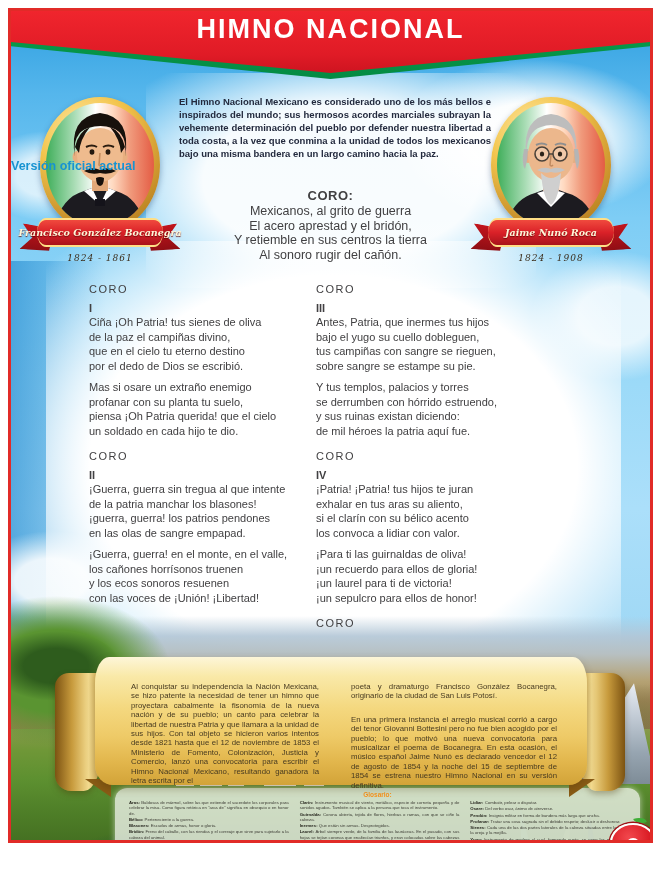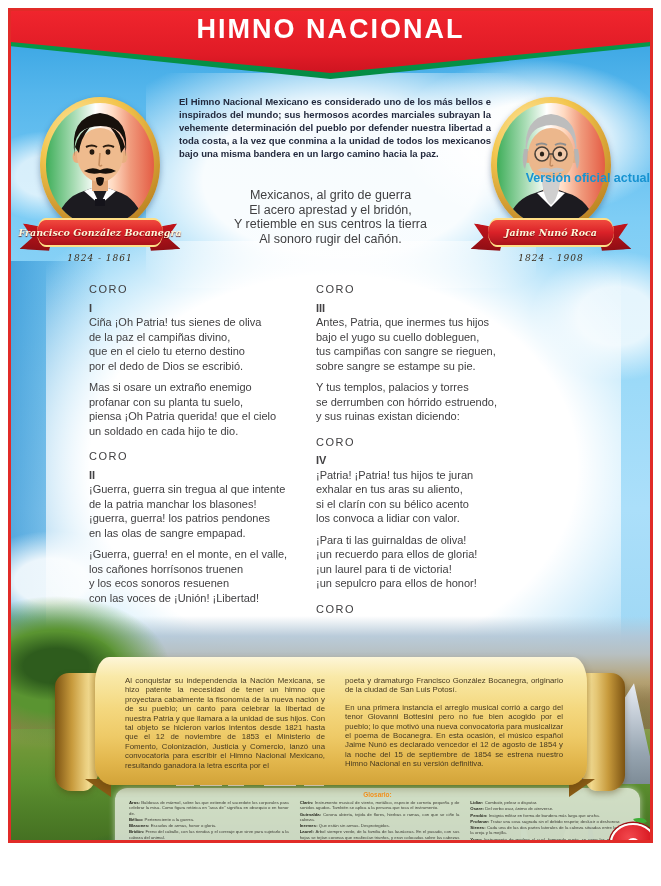--- a/index.html
+++ b/index.html
@@ -33,21 +33,21 @@
   .rb-tl{left:0;clip-path:polygon(0 0,100% 8%,100% 92%,0 100%,38% 50%);transform:rotate(7deg);}
   .rb-tr{right:0;clip-path:polygon(0 8%,100% 0,62% 50%,100% 100%,0 92%);transform:rotate(-7deg);}
   .rb-c{position:absolute;left:16px;right:16px;top:3px;height:25px;border-radius:10px/16px;
     background:linear-gradient(180deg,#f04a3e 0%,#da2128 50%,#a8131b 100%);
     border-top:2px solid #ffdf86;border-bottom:2px solid #ffdf86;
     display:flex;align-items:center;justify-content:center;font-weight:bold;}
   .rb-name{font-family:"DejaVu Serif",serif;font-style:italic;font-size:9.5px;color:#fff6d8;white-space:nowrap;text-shadow:0 1px 1px rgba(90,0,0,.8);}
   .years{position:absolute;left:0;top:156px;width:158px;text-align:center;font-family:"DejaVu Serif",serif;font-style:italic;font-size:9px;letter-spacing:1px;color:#3a2c1a;}
   
   .intro{position:absolute;left:168px;top:84px;width:312px;font-size:9.5px;line-height:13px;font-weight:bold;color:#232a3e;text-align:justify;z-index:21;}
-  .version{position:absolute;left:0;top:160px;width:100%;text-align:right;color:#1793d1;font-weight:bold;font-size:12.5px;z-index:21;}
+  .version{position:absolute;left:0;top:148px;width:100%;text-align:left;color:#1793d1;font-weight:bold;font-size:12.5px;z-index:21;}
   .coro-top{position:absolute;left:0;top:177px;width:100%;text-align:center;z-index:21;color:#414042;}
   .coro-top .clabel{font-weight:bold;font-size:13px;line-height:16px;letter-spacing:.5px;}
   .coro-top .cline{font-size:12.5px;line-height:14.5px;}
   
   .vcol{position:absolute;top:267px;width:240px;text-align:left;color:#414042;z-index:21;}
   .vc-left{left:78px;} .vc-right{left:305px;}
   .vcol div{font-size:11px;line-height:14.5px;}
   .vcol .t-h{letter-spacing:1.5px;margin:4px 0 4px;}
   .vcol .t-n{font-weight:bold;}
   .vcol .t-sp{height:7px;}
@@ -58,21 +58,21 @@
     border-radius:14px 14px 18px 18px/26px 26px 20px 20px;box-shadow:0 4px 9px rgba(70,45,0,.3);}
   .curl{position:absolute;top:662px;width:48px;height:118px;border-radius:10px;box-shadow:0 3px 6px rgba(70,45,0,.35);}
   .curl-l{left:44px;background:linear-gradient(90deg,#7c5312 0%,#c79a3c 35%,#f2da8e 70%,#caa044 100%);border-radius:14px 4px 40% 16px;}
   .curl-r{left:566px;background:linear-gradient(270deg,#7c5312 0%,#c79a3c 35%,#f2da8e 70%,#caa044 100%);border-radius:4px 14px 16px 40%;}
   .curl-tip{position:absolute;width:26px;height:18px;background:#8a5c15;}
   .tip-l{left:74px;top:768px;clip-path:polygon(0 0,100% 0,100% 100%);}
   .tip-r{left:558px;top:768px;clip-path:polygon(0 0,100% 0,0 100%);}
   .hist{position:absolute;top:11px;font-size:7.8px;line-height:9.4px;color:#473a20;text-align:justify;}
   .hist-l{left:22px;width:216px;}
   .hist-r{left:242px;width:234px;}
-  .hist p{margin:8px;}
+  .hist p{margin:14px;}
   
   .land{position:absolute;left:0;right:0;bottom:0;height:224px;z-index:10;
     background:linear-gradient(180deg,rgba(176,199,220,0) 0%,rgba(178,198,214,.9) 9%,#b7c0c2 17%,#b5a274 29%,#a08c58 38%,#8d9950 48%,#6f9737 60%,#5d9030 73%,#4f7f28 87%,#457122 100%);}
   .hill-left{position:absolute;left:-70px;top:585px;width:230px;height:150px;border-radius:50%;z-index:11;
     background:radial-gradient(closest-side,#5a9431 55%,rgba(90,148,49,0) 100%);}
   .trees{position:absolute;left:-20px;top:620px;width:130px;height:70px;border-radius:50%;z-index:12;
     background:radial-gradient(closest-side,#2e5c1d 50%,rgba(46,92,29,0) 100%);}
   .snowmtn{position:absolute;left:545px;top:668px;width:100px;height:105px;z-index:11;
     clip-path:polygon(0 100%,42% 12%,58% 34%,78% 4%,100% 100%);
     background:linear-gradient(180deg,#eef2f7 0%,#c3ccd6 35%,#97a5b1 70%,#7e8c97 100%);}
@@ -215,20 +215,21 @@
       <div class="rb-c">
         <span class="rb-name">Jaime Nunó Roca</span>
       </div>
     </div>
     <div class="years">1824 - 1908</div>
   </div>
 
   <div class="intro">El Himno Nacional Mexicano es considerado uno de los más bellos e inspirados del mundo; sus hermosos acordes marciales subrayan la vehemente determinación del pueblo por defender nuestra libertad a toda costa, a la vez que conmina a la unidad de todos los mexicanos bajo una misma bandera en un largo camino hacia la paz.</div>
   <div class="version">Versión oficial actual</div>
   <div class="coro-top">
+    <div class="clabel">CORO:</div>
     <div class="cline">Mexicanos, al grito de guerra</div>
     <div class="cline">El acero aprestad y el bridón,</div>
     <div class="cline">Y retiemble en sus centros la tierra</div>
     <div class="cline">Al sonoro rugir del cañón.</div>
   </div>
 
   <div class="vcol vc-left">
 
   <div class="t-h">CORO</div>
       <div class="t-n">I</div>
@@ -259,20 +260,21 @@
   <div class="t-h">CORO</div>
       <div class="t-n">III</div>
       <div class="t-l">Antes, Patria, que inermes tus hijos</div>
       <div class="t-l">bajo el yugo su cuello dobleguen,</div>
       <div class="t-l">tus campiñas con sangre se rieguen,</div>
       <div class="t-l">sobre sangre se estampe su pie.</div>
       <div class="t-sp"></div>
       <div class="t-l">Y tus templos, palacios y torres</div>
       <div class="t-l">se derrumben con hórrido estruendo,</div>
       <div class="t-l">y sus ruinas existan diciendo:</div>
+      <div class="t-l">de mil héroes la patria aquí fue.</div>
       <div class="t-sp"></div>
       <div class="t-h">CORO</div>
       <div class="t-n">IV</div>
       <div class="t-l">¡Patria! ¡Patria! tus hijos te juran</div>
       <div class="t-l">exhalar en tus aras su aliento,</div>
       <div class="t-l">si el clarín con su bélico acento</div>
       <div class="t-l">los convoca a lidiar con valor.</div>
       <div class="t-sp"></div>
       <div class="t-l">¡Para ti las guirnaldas de oliva!</div>
       <div class="t-l">¡un recuerdo para ellos de gloria!</div>

